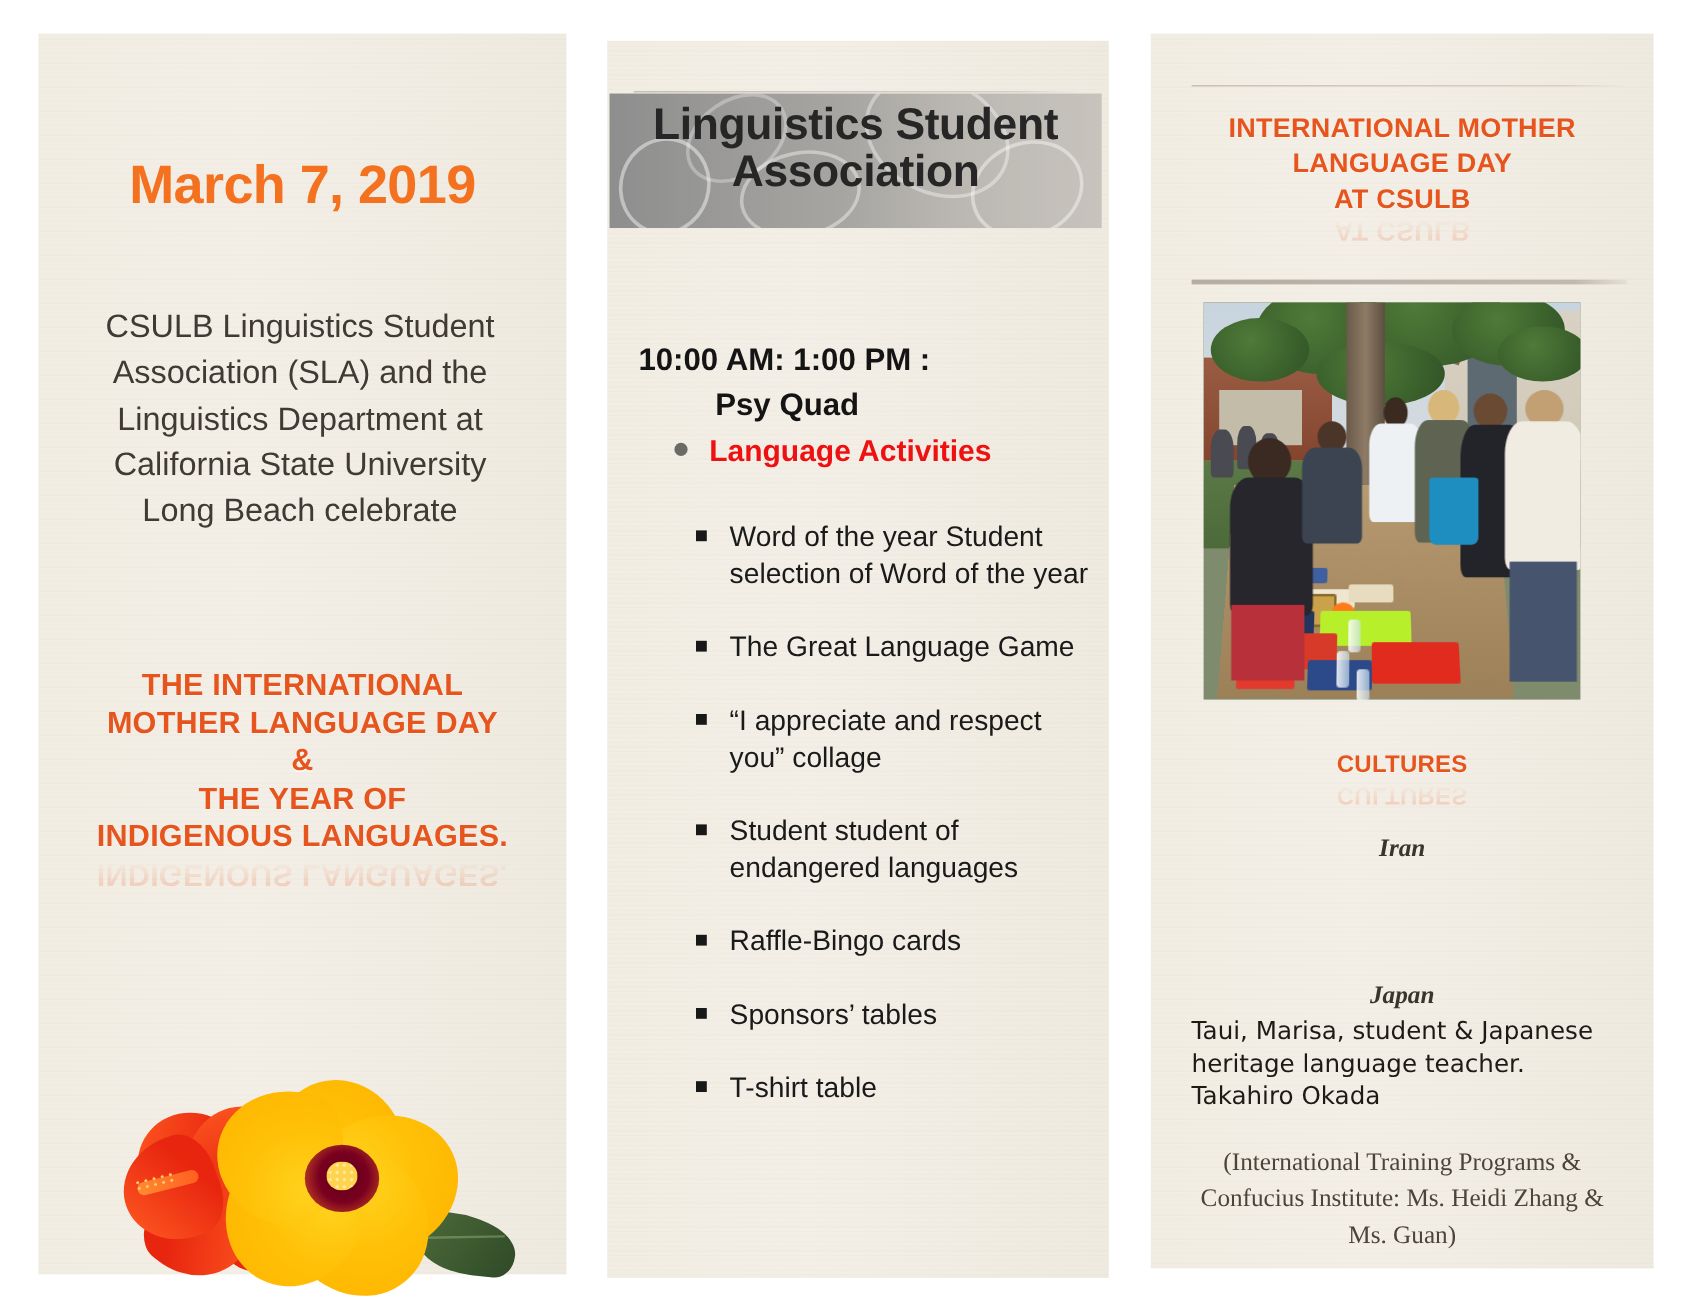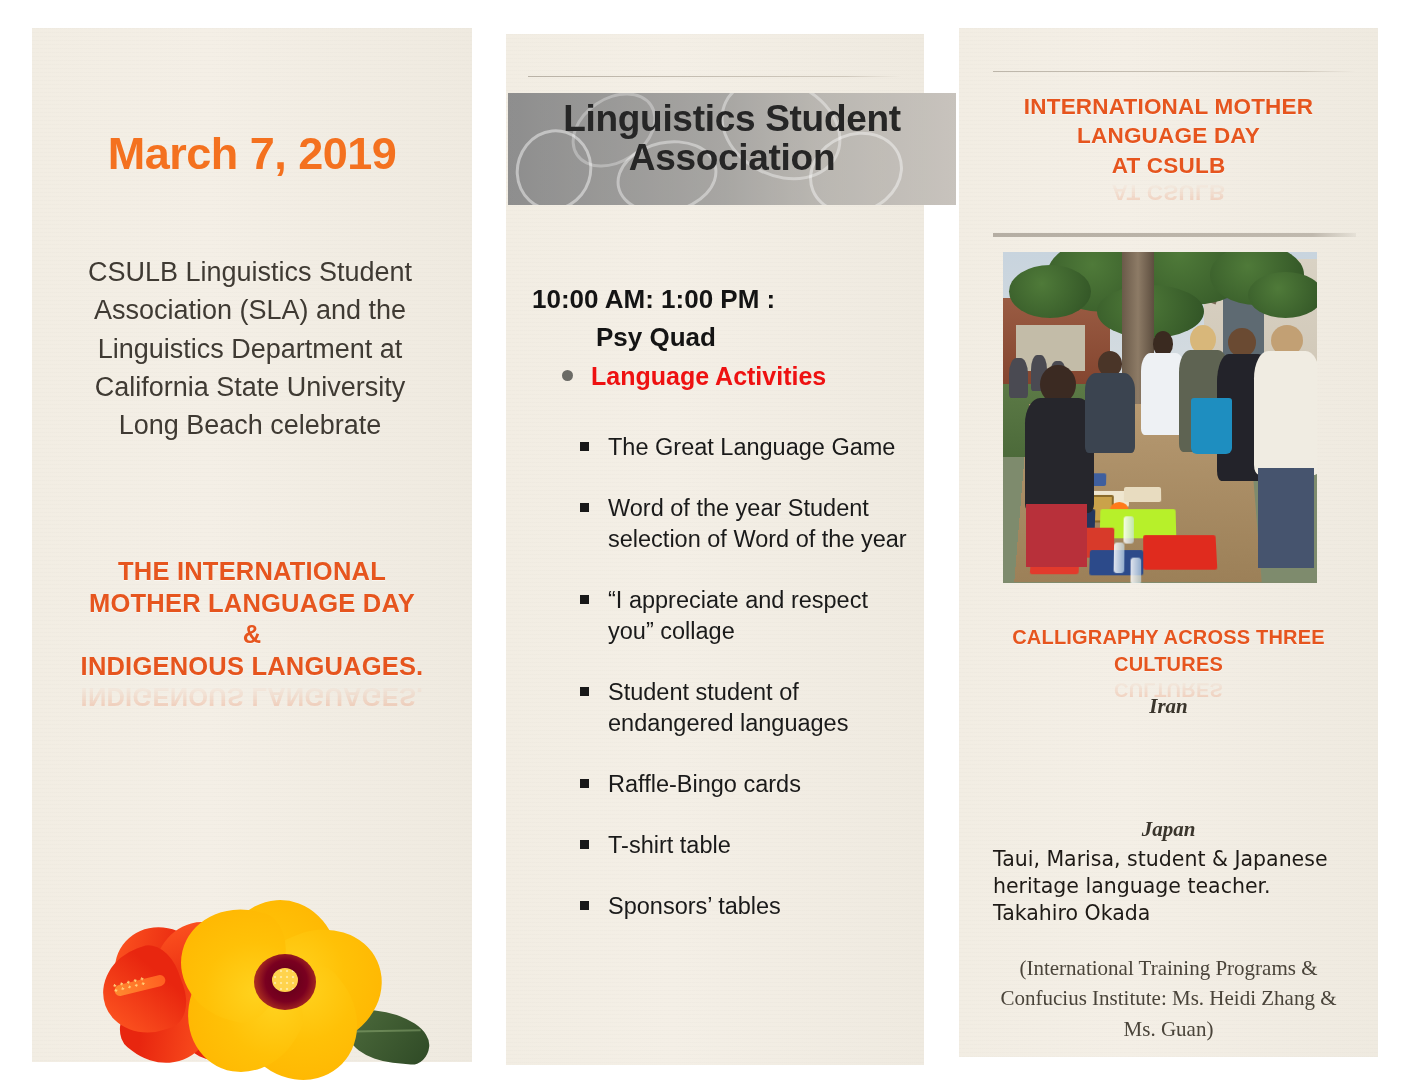--- a/index.html
+++ b/index.html
@@ -119,21 +119,21 @@
     content:"";position:absolute;left:8px;top:18px;width:66px;height:2px;
     background:rgba(180,210,150,.35);transform:rotate(-7deg);
   }
 
   
   #mid-rule{
     position:absolute;left:22px;right:22px;top:42px;height:1px;
     background:linear-gradient(to right,#b9b2a6,#cfc8bc 85%,rgba(200,195,185,0));
   }
   #sla-logo{
-    position:absolute;left:2px;top:59px;width:448px;height:112px;
+    position:absolute;left:2px;top:44px;width:410px;height:112px;
     background:
       linear-gradient(105deg, rgba(255,255,255,.22) 0 0),
       linear-gradient(to right,#6e6e6e 0%, #8f8d89 48%, #a7a39c 70%, #b8b2aa 100%);
     overflow:hidden;
   }
   .chalk{position:absolute;border:3px solid rgba(255,255,255,.5);border-radius:50%;}
   #ch1{left:8px;top:36px;width:70px;height:76px;transform:rotate(18deg);border-color:rgba(255,255,255,.45);}
   #ch2{left:108px;top:48px;width:96px;height:66px;transform:rotate(-12deg);border-color:rgba(255,255,255,.4);}
   #ch3{left:210px;top:-12px;width:120px;height:90px;transform:rotate(26deg);border-color:rgba(255,255,255,.38);}
   #ch4{left:300px;top:40px;width:90px;height:74px;transform:rotate(-22deg);border-color:rgba(255,255,255,.42);}
@@ -314,20 +314,21 @@
 <div class="panel" id="panel-left">
 
   <div id="date-heading">March 7, 2019</div>
 
   <div id="intro-paragraph">CSULB Linguistics Student Association (SLA) and the Linguistics Department at California State University Long Beach celebrate</div>
 
   <div id="left-headline" class="ohead">
     <span class="ln">THE INTERNATIONAL</span>
     <span class="ln">MOTHER LANGUAGE DAY</span>
     <span class="ln">&amp;</span>
+    <span class="ln">THE YEAR OF</span>
     <span class="ln">INDIGENOUS LANGUAGES.</span>
     <span class="refl" aria-hidden="true">INDIGENOUS LANGUAGES.</span>
   </div>
 
   <div id="flowers">
     <div class="flower" id="flower-red">
       <div class="petal p1"></div>
         <div class="petal p2"></div>
         <div class="petal p3"></div>
       <div class="petal p4"></div>
@@ -364,27 +365,27 @@
   </div>
 
   <div id="time-line">10:00 AM: 1:00 PM :</div>
   <div id="place-line">Psy Quad</div>
 
   <div id="activities-item">
     <span class="dot"></span><span>Language Activities</span>
   </div>
 
   <ul id="activity-list">
+    <li>Word of the year Student selection of Word of the year</li>
     <li>The Great Language Game</li>
-    <li>Word of the year Student selection of Word of the year</li>
     <li>“I appreciate and respect you” collage</li>
     <li>Student student of endangered languages</li>
     <li>Raffle-Bingo cards</li>
+    <li>Sponsors’ tables</li>
     <li>T-shirt table</li>
-    <li>Sponsors’ tables</li>
   </ul>
 </div>
 
 <div class="panel" id="panel-right">
 
   <div id="right-rule-top"></div>
 
   <div id="right-heading" class="ohead">
     <span class="ln">INTERNATIONAL MOTHER</span>
     <span class="ln">LANGUAGE DAY</span>
@@ -453,21 +454,20 @@
       </div>
     <div id="bluebag"></div>
     <div class="person" id="p6">
         <div class="head"></div>
         <div class="body"></div>
         <div class="jeans"></div>
       </div>
   </div>
 
   <div id="calligraphy-heading" class="ohead">
-    <span class="ln">CALLIGRAPHY ACROSS THREE</span>
     <span class="ln">CULTURES</span>
     <span class="refl" aria-hidden="true">CULTURES</span>
   </div>
 
   <div class="country" id="iran-name">Iran</div>
 
   <div class="country" id="japan-name">Japan</div>
   <div id="japan-detail">Taui, Marisa, student &amp; Japanese heritage language  teacher. Takahiro Okada</div>
 
   <div id="china-detail">(International  Training Programs &amp; Confucius Institute: Ms. Heidi Zhang  &amp; Ms. Guan)</div>

